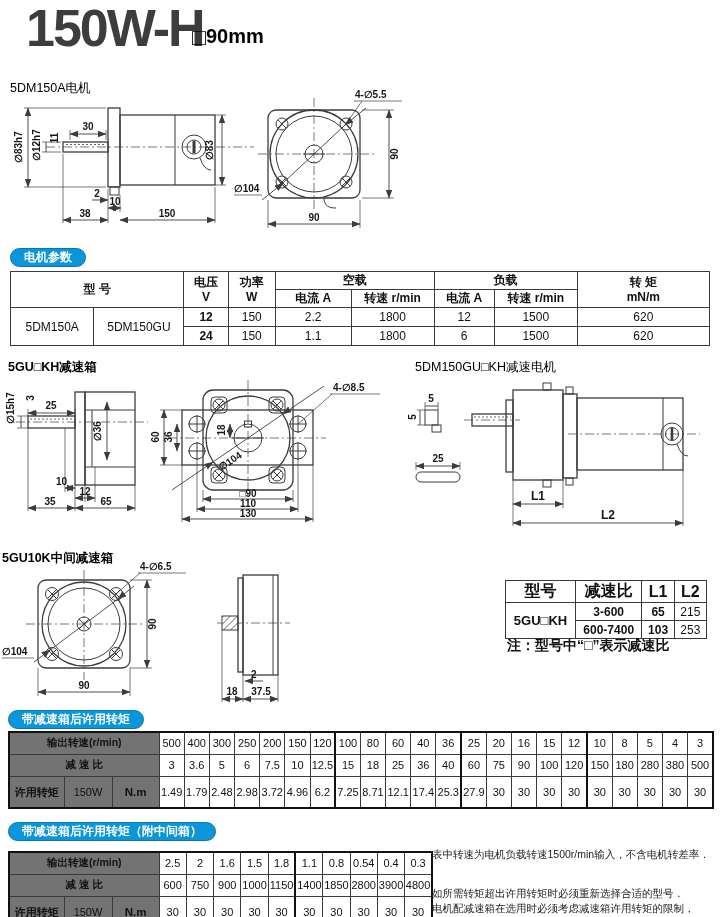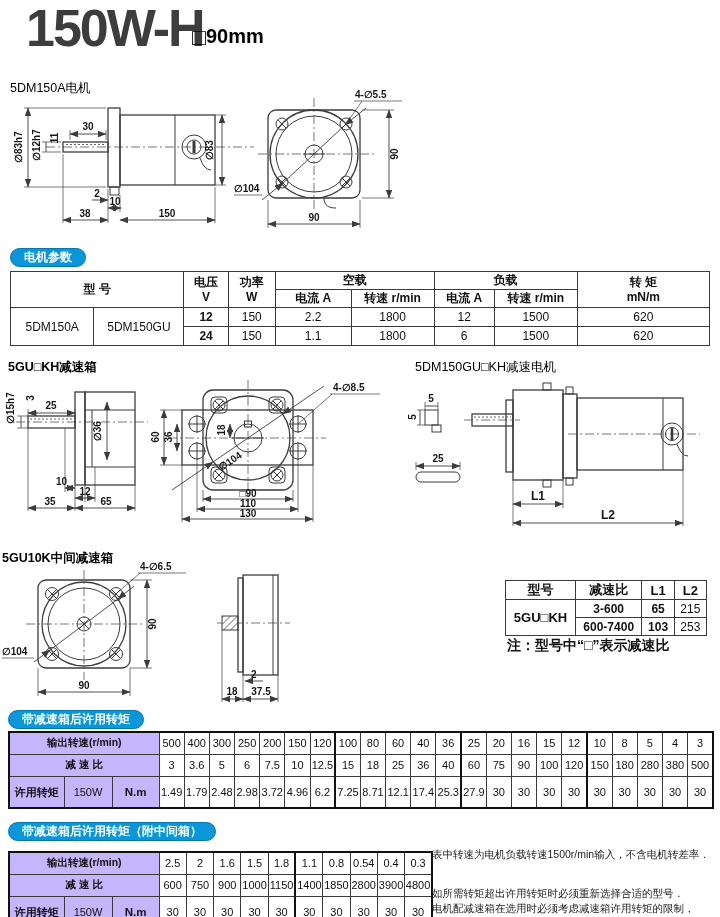--- a/index.html
+++ b/index.html
@@ -30,31 +30,31 @@
   table{border-collapse:collapse;background:#fff;}
   .ptable{position:absolute;left:10px;top:271px;width:700px;font-size:12px;}
   .ptable th,.ptable td{border:1px solid #3a3a3a;text-align:center;padding:0;}
   .ptable{border:1.5px solid #222;}
   .ptable th{font-weight:bold;font-size:12px;}
   .ptable .hv{line-height:1.25;}
   .ptable td{font-size:12px;height:18px;}
   .bold{font-weight:bold;}
   .ttable{position:absolute;table-layout:fixed;border:2px solid #111;}
   .ttable th,.ttable td{border:1px solid #3a3a3a;text-align:center;padding:0;overflow:hidden;}
-  .ttable th{background:#c4b5fd;font-weight:bold;font-size:10.5px;}
+  .ttable th{background:#737373;font-weight:bold;font-size:10.5px;}
   .ttable td{font-size:11px;}
   .ttable .r1{height:22px;}
   .ttable .r2{height:22px;}
   .ttable .r3{height:32px;}
   .ttable .trqrow th,.ttable .trqrow td{border-top:1.6px solid #111;}
   .ttable td.grp,.ttable th.grp{border-left:2px solid #111;}
   .ttable .wrap{font-size:11px;line-height:1.1;display:block;}
   .ltable{position:absolute;left:505px;top:580px;width:202px;font-size:12px;border:1.5px solid #222;}
   .ltable th,.ltable td{border:1px solid #3a3a3a;text-align:center;padding:0;height:17px;}
-  .ltable th{font-size:13px;}
+  .ltable th{font-size:16px;}
   .lnote{position:absolute;left:507px;top:637px;font-size:14px;font-weight:bold;color:#111;}
   .notes{position:absolute;left:432px;width:286px;font-size:10.5px;line-height:1.4;color:#1c1c1c;}
 </style>
 </head>
 <body>
 
 <svg width="0" height="0" class="abs">
   <defs>
     <marker id="ae" viewBox="0 0 8 8" refX="7.5" refY="3" markerWidth="9" markerHeight="9" orient="auto" markerUnits="userSpaceOnUse">
         <path d="M0,0L8,3L0,6z" fill="#3c3c3c"></path>

